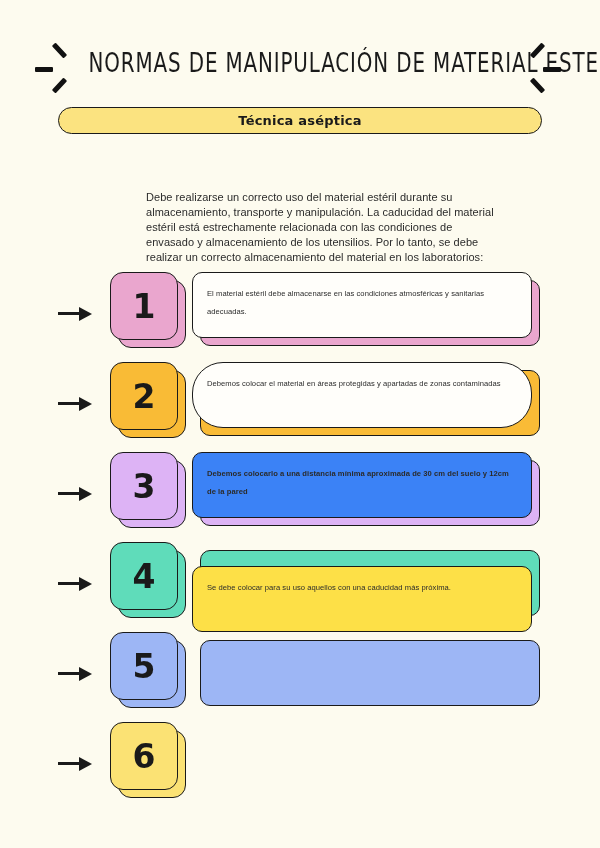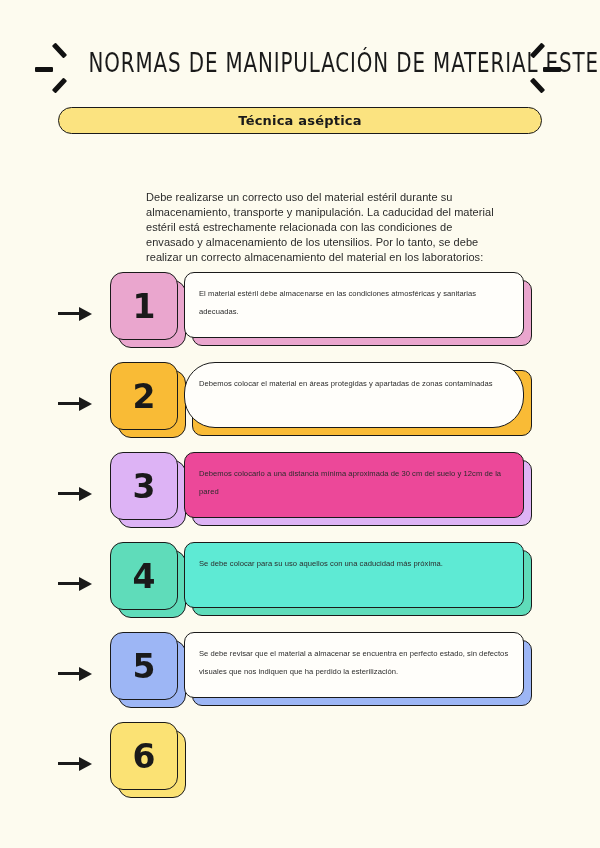--- a/index.html
+++ b/index.html
@@ -191,21 +191,21 @@
     font-family: "DejaVu Sans", sans-serif;
     font-size: 33px;
     font-weight: bold;
     color: #1a1a1a;
     line-height: 1;
   }
 
   
   .card-wrap {
     position: absolute;
-    left: 184px;
+    left: 192px;
     top: 2px;
     width: 348px;
     height: 82px;
   }
   .card-shadow {
     position: absolute;
     left: 8px; top: 8px;
     width: 340px; height: 66px;
     border: 1.6px solid #1a1a1a;
     border-radius: 10px;
@@ -293,53 +293,52 @@
           <span class="head"></span>
         </div>
         <div class="num-wrap">
           <span class="num-shadow" style="background: rgb(221, 179, 245);"></span>
           <span class="num-box" style="background: rgb(221, 179, 245);">
             <span class="num-text">3</span>
           </span>
         </div>
         <div class="card-wrap">
           <span class="card-shadow" style="background: rgb(221, 179, 245);"></span>
-          <span class="card-box" style="background: #ec4899;"><span class="card-text">Debemos colocarlo a una distancia mínima aproximada de 30 cm del suelo y 12cm de la pared</span></span>
+          <span class="card-box" style="background: #3b82f6; font-weight: bold;"><span class="card-text">Debemos colocarlo a una distancia mínima aproximada de 30 cm del suelo y 12cm de la pared</span></span>
         </div>
       </div>
       <div class="row">
         <div class="arrow">
           <span class="shaft"></span>
           <span class="head"></span>
         </div>
         <div class="num-wrap">
           <span class="num-shadow" style="background: rgb(95, 220, 186);"></span>
           <span class="num-box" style="background: rgb(95, 220, 186);">
             <span class="num-text">4</span>
           </span>
         </div>
         <div class="card-wrap">
           <span class="card-shadow" style="background: rgb(95, 220, 186);"></span>
-          <span class="card-box" style="background: #5eead4;"><span class="card-text">Se debe colocar para su uso aquellos con una caducidad más próxima.</span></span>
+          <span class="card-box" style="background: #fde047; margin-top: 24px;"><span class="card-text">Se debe colocar para su uso aquellos con una caducidad más próxima.</span></span>
         </div>
       </div>
       <div class="row">
         <div class="arrow">
           <span class="shaft"></span>
           <span class="head"></span>
         </div>
         <div class="num-wrap">
           <span class="num-shadow" style="background: rgb(157, 182, 245);"></span>
           <span class="num-box" style="background: rgb(157, 182, 245);">
             <span class="num-text">5</span>
           </span>
         </div>
         <div class="card-wrap">
           <span class="card-shadow" style="background: rgb(157, 182, 245);"></span>
-          <span class="card-box" style="background: rgb(255, 254, 250);"><span class="card-text">Se debe revisar que el material a almacenar se encuentra en perfecto estado, sin defectos visuales que nos indiquen que ha perdido la esterilización.</span></span>
         </div>
       </div>
       <div class="row">
         <div class="arrow">
           <span class="shaft"></span>
           <span class="head"></span>
         </div>
         <div class="num-wrap">
           <span class="num-shadow" style="background: rgb(251, 226, 116);"></span>
           <span class="num-box" style="background: rgb(251, 226, 116);">

